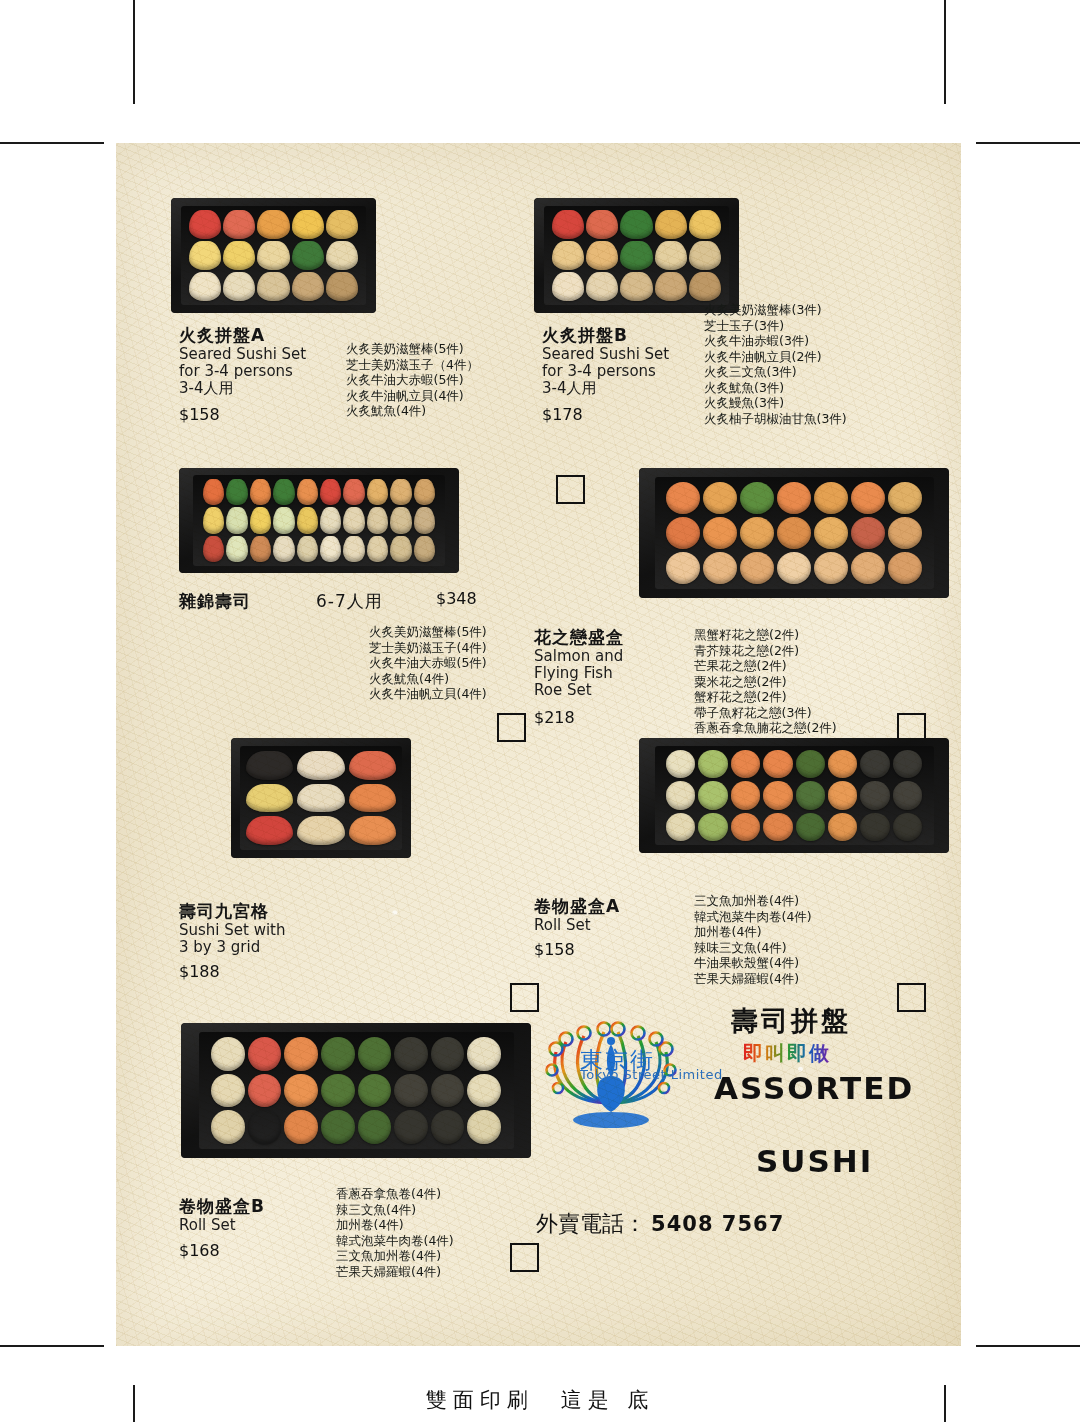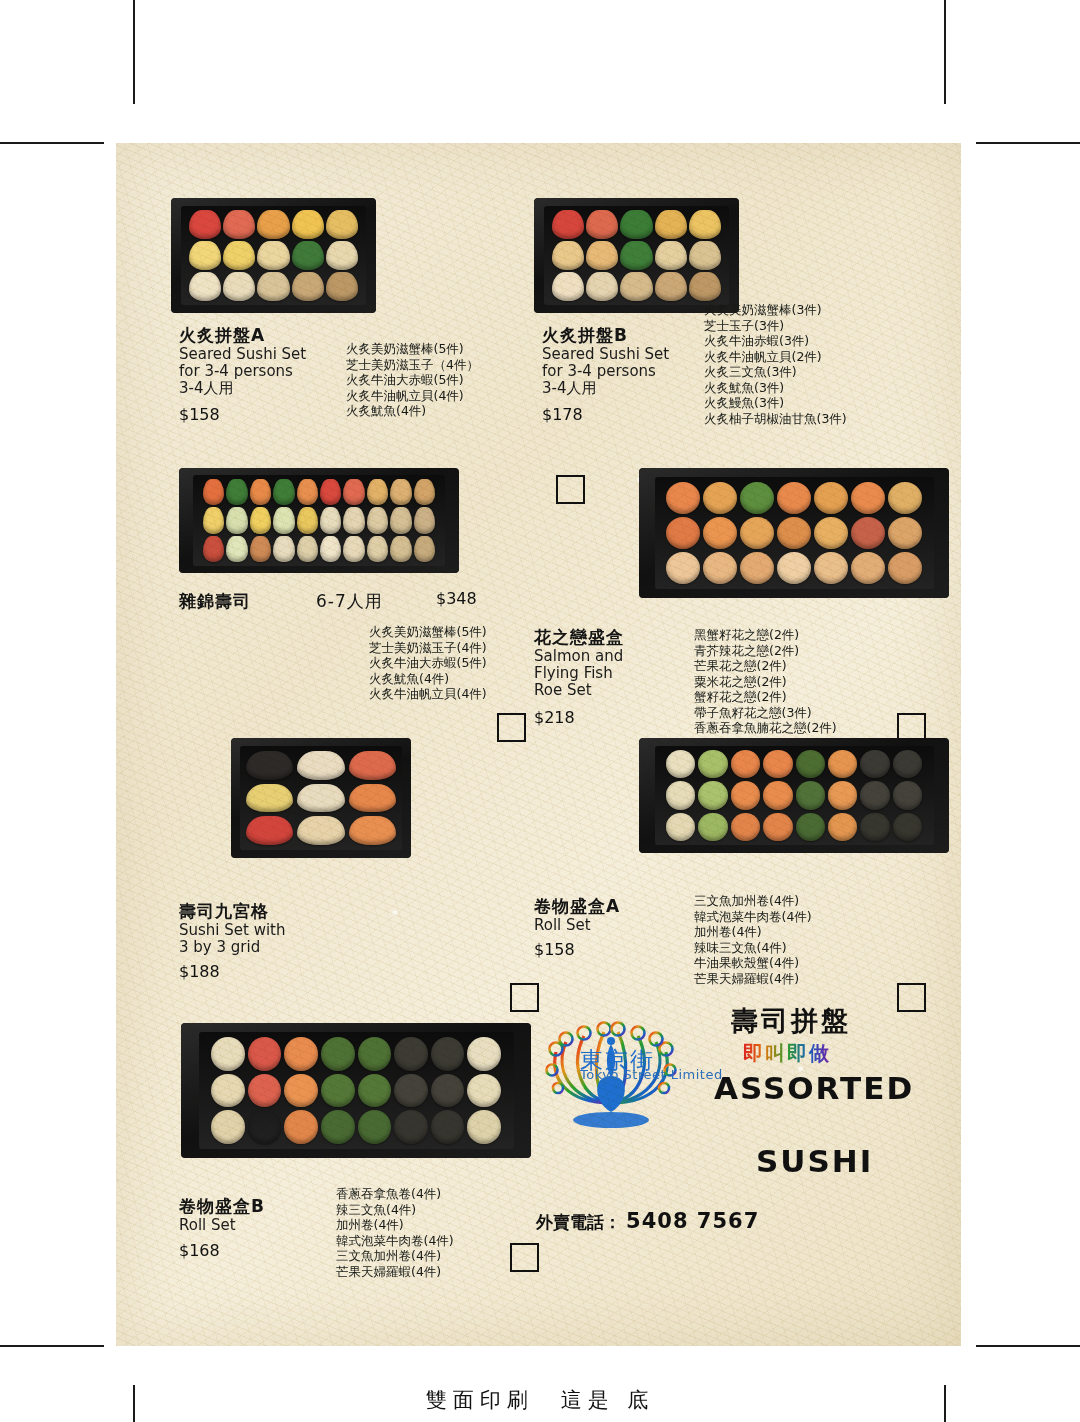--- a/index.html
+++ b/index.html
@@ -156,22 +156,22 @@
   }
   .addr {
     font-family: "DejaVu Sans", sans-serif;
     font-weight: bold;
     font-size: 19px;
     color: #111;
     white-space: nowrap;
   }
   .phone-label {
     font-family: "DejaVu Sans", sans-serif;
-    font-weight: bold;
-    font-size: 17px;
+    font-weight: normal;
+    font-size: 22px;
     color: #111;
   }
   .phone-num {
     font-family: "DejaVu Sans", sans-serif;
     font-weight: bold;
     font-size: 21px;
     color: #111;
     letter-spacing: 1px;
   }
 

